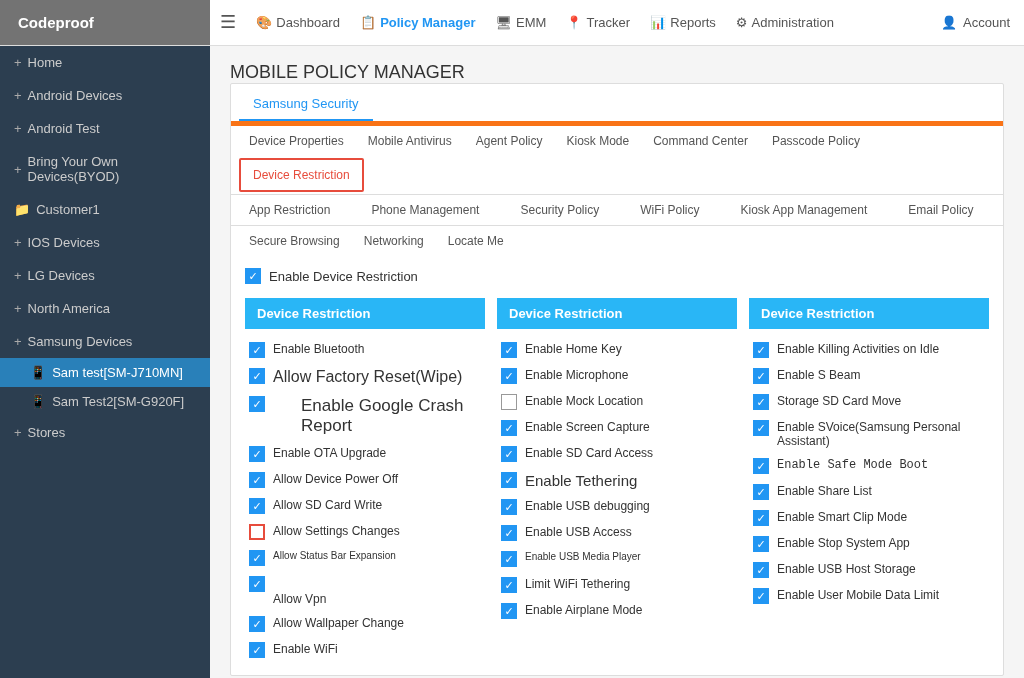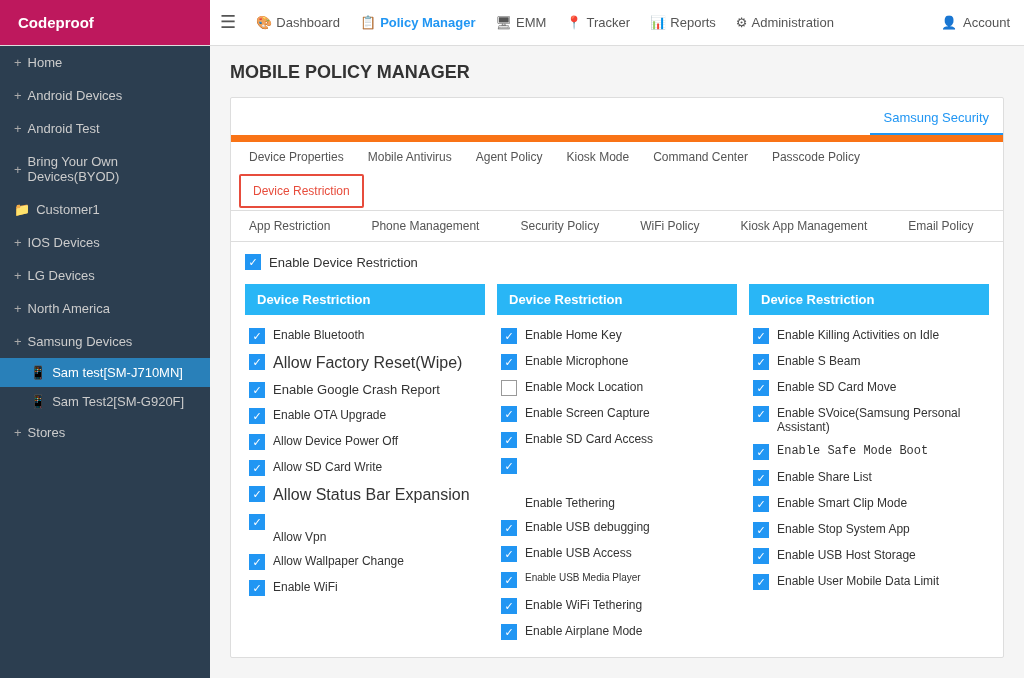--- a/index.html
+++ b/index.html
@@ -55,23 +55,22 @@
 
     
     .content {
       flex: 1;
       background: #f5f5f5;
       overflow-y: auto;
       padding: 16px 20px;
     }
     .page-title {
       font-size: 18px;
-      font-weight: bold;
+      font-weight: normal;
       color: #333;
-      margin-bottom: 14px;
       text-transform: uppercase;
     }
 
     
     .tab-container {
       background: #fff;
       border: 1px solid #ddd;
       border-radius: 2px;
     }
     .samsung-sec-tab {
@@ -159,21 +158,21 @@
       padding: 5px 4px;
       font-size: 12px;
       color: #333;
     }
   </style>
 </head>
 <body>
 
 <div style="display:flex; align-items:center; background:#fff; border-bottom:1px solid #ddd; height:46px; flex-shrink:0;">
   <div class="top-nav" style="padding:0; gap:0; width:100%; display:flex; align-items:center; height:46px;">
-    <div style="background:#be185d; color:#fff; font-weight:bold; font-size:15px; padding:0 18px; height:46px; display:flex; align-items:center; min-width:210px; flex-shrink:0;">
+    <div style="background:#737373; color:#fff; font-weight:bold; font-size:15px; padding:0 18px; height:46px; display:flex; align-items:center; min-width:210px; flex-shrink:0;">
       <span>Codeproof</span>
     </div>
     <span style="font-size:18px; color:#555; margin: 0 10px; cursor:pointer;">☰</span>
     <div style="display:flex;align-items:center;gap:4px;padding:0 10px;color:#555;cursor:pointer;font-size:13px;">
       <span>🎨</span>
       <span>Dashboard</span>
     </div>
     <div style="display:flex;align-items:center;gap:4px;padding:0 10px;color:#2196F3;font-weight:bold;cursor:pointer;font-size:13px;">
       <span>📋</span>
       <span>Policy Manager</span>
@@ -251,21 +250,21 @@
     <div class="sidebar-item">
       <span class="si-icon">+</span>
       <span>Stores</span>
     </div>
   </div>
 
   <div class="content">
     <div class="page-title">MOBILE POLICY MANAGER</div>
 
     <div class="tab-container">
-      <div style="border-bottom:7px solid #f97316; padding: 4px 0 0 8px; text-align: right;">
+      <div style="border-bottom:5px solid #f97316; padding: 4px 0 0 8px;">
         <span class="samsung-sec-tab">Samsung Security</span>
       </div>
 
       <div class="tab-row">
         <span class="tab-item">Device Properties</span>
         <span class="tab-item">Mobile Antivirus</span>
         <span class="tab-item">Agent Policy</span>
         <span class="tab-item">Kiosk Mode</span>
         <span class="tab-item">Command Center</span>
         <span class="tab-item">Passcode Policy</span>
@@ -274,20 +273,25 @@
 
       <div class="tab-row2">
         <span class="tab-item">App Restriction</span>
         <span class="tab-item">Phone Management</span>
         <span class="tab-item">Security Policy</span>
         <span class="tab-item">WiFi Policy</span>
         <span class="tab-item">Kiosk App Management</span>
         <span class="tab-item">Email Policy</span>
       </div>
 
+      <div class="tab-row3">
+        <span class="tab-item">Secure Browsing</span>
+        <span class="tab-item">Networking</span>
+        <span class="tab-item">Locate Me</span>
+      </div>
 
       <div class="dr-content">
 
         <div class="enable-row">
           <div class="cb-blue">✓</div>
           <span>Enable Device Restriction</span>
         </div>
 
         <div class="columns">
 
@@ -298,37 +302,41 @@
                 <div class="check-row">
                   <div class="cb-blue">✓</div>
                   <span style="font-size: 12px;">Enable Bluetooth</span>
                 </div>
                 <div class="check-row">
                   <div class="cb-blue">✓</div>
                   <span style="font-size: 16px;">Allow Factory Reset(Wipe)</span>
                 </div>
                 <div class="check-row">
                   <div class="cb-blue">✓</div>
-                  <span style="font-size: 13px;">Enable Google Crash Report</span>
+                  <span style="font-size: 17px; margin-left: 28px;">Enable Google Crash Report</span>
                 </div>
                 <div class="check-row">
                   <div class="cb-blue">✓</div>
                   <span style="font-size: 12px;">Enable OTA Upgrade</span>
                 </div>
                 <div class="check-row">
                   <div class="cb-blue">✓</div>
                   <span style="font-size: 12px;">Allow Device Power Off</span>
                 </div>
                 <div class="check-row">
                   <div class="cb-blue">✓</div>
                   <span style="font-size: 12px;">Allow SD Card Write</span>
                 </div>
                 <div class="check-row">
-                  <div class="cb-blue">✓</div>
-                  <span style="font-size: 16px;">Allow Status Bar Expansion</span>
+                  <div class="cb-empty"></div>
+                  <span style="font-size: 12px;">Allow Settings Changes</span>
+                </div>
+                <div class="check-row">
+                  <div class="cb-blue">✓</div>
+                  <span style="font-size: 10px;">Allow Status Bar Expansion</span>
                 </div>
                 <div class="check-row">
                   <div class="cb-blue">✓</div>
                   <span style="font-size: 12px; margin-top: 16px;">Allow Vpn</span>
                 </div>
                 <div class="check-row">
                   <div class="cb-blue">✓</div>
                   <span style="font-size: 12px;">Allow Wallpaper Change</span>
                 </div>
                 <div class="check-row">
@@ -356,37 +364,37 @@
                 <div class="check-row">
                   <div class="cb-blue">✓</div>
                   <span style="font-size: 12px;">Enable Screen Capture</span>
                 </div>
                 <div class="check-row">
                   <div class="cb-blue">✓</div>
                   <span style="font-size: 12px;">Enable SD Card Access</span>
                 </div>
                 <div class="check-row">
                   <div class="cb-blue">✓</div>
-                  <span style="font-size: 12px; margin-top: 38px;">Enable Tethering</span>
+                  <span style="font-size: 15px;">Enable Tethering</span>
                 </div>
                 <div class="check-row">
                   <div class="cb-blue">✓</div>
                   <span style="font-size: 12px;">Enable USB debugging</span>
                 </div>
                 <div class="check-row">
                   <div class="cb-blue">✓</div>
                   <span style="font-size: 12px;">Enable USB Access</span>
                 </div>
                 <div class="check-row">
                   <div class="cb-blue">✓</div>
                   <span style="font-size: 10px;">Enable USB Media Player</span>
                 </div>
                 <div class="check-row">
                   <div class="cb-blue">✓</div>
-                  <span style="font-size: 12px;">Enable WiFi Tethering</span>
+                  <span style="font-size: 12px;">Limit WiFi Tethering</span>
                 </div>
                 <div class="check-row">
                   <div class="cb-blue">✓</div>
                   <span style="font-size: 12px;">Enable Airplane Mode</span>
                 </div>
               </div>
           </div>
 
           <div class="col-section">
             <div class="col-header">Device Restriction</div>
@@ -394,21 +402,21 @@
                 <div class="check-row">
                   <div class="cb-blue">✓</div>
                   <span style="font-size: 12px;">Enable Killing Activities on Idle</span>
                 </div>
                 <div class="check-row">
                   <div class="cb-blue">✓</div>
                   <span style="font-size: 12px;">Enable S Beam</span>
                 </div>
                 <div class="check-row">
                   <div class="cb-blue">✓</div>
-                  <span style="font-size: 12px;">Enable SD Card Move</span>
+                  <span style="font-size: 12px;">Storage SD Card Move</span>
                 </div>
                 <div class="check-row">
                   <div class="cb-blue">✓</div>
                   <span style="font-size: 12px;">Enable SVoice(Samsung Personal Assistant)</span>
                 </div>
                 <div class="check-row">
                   <div class="cb-blue">✓</div>
                   <span style="font-size: 12px; font-family: Liberation Mono, monospace;">Enable Safe Mode Boot</span>
                 </div>
                 <div class="check-row">

